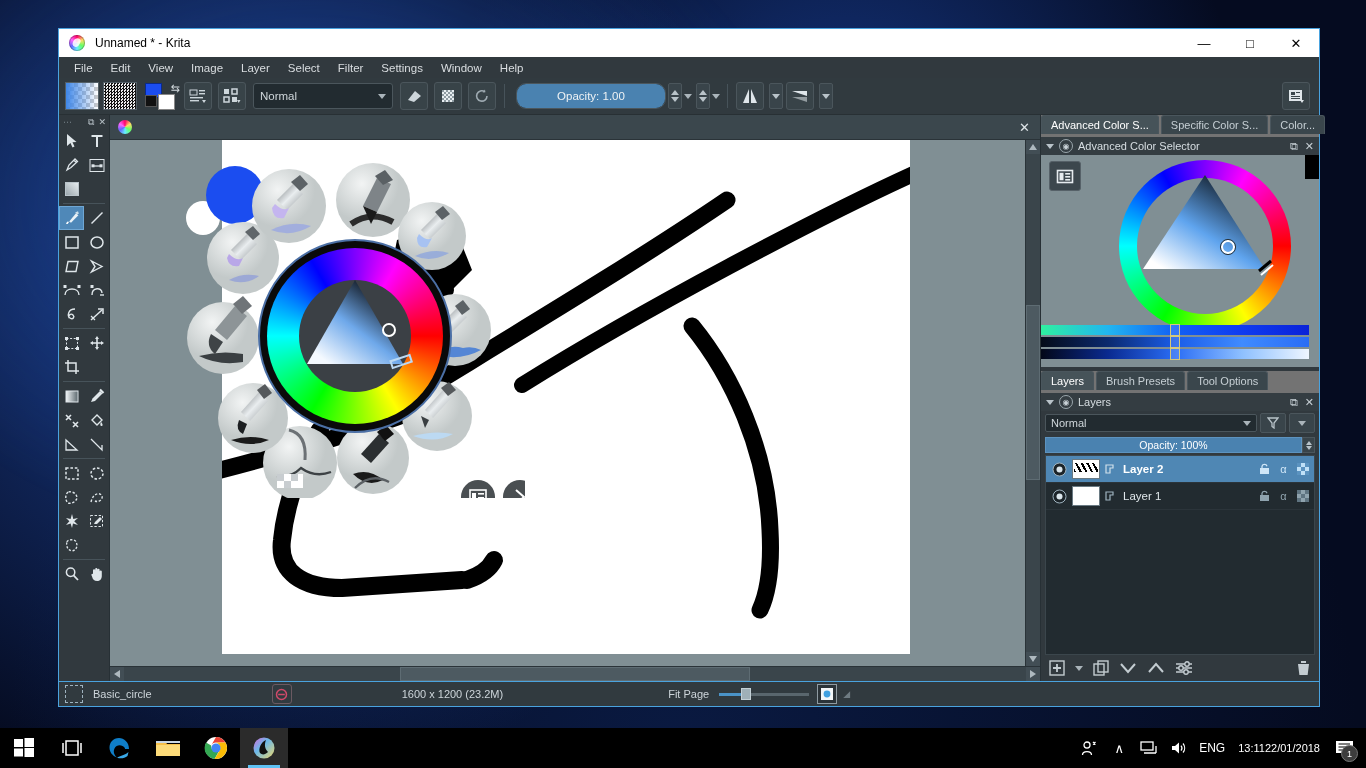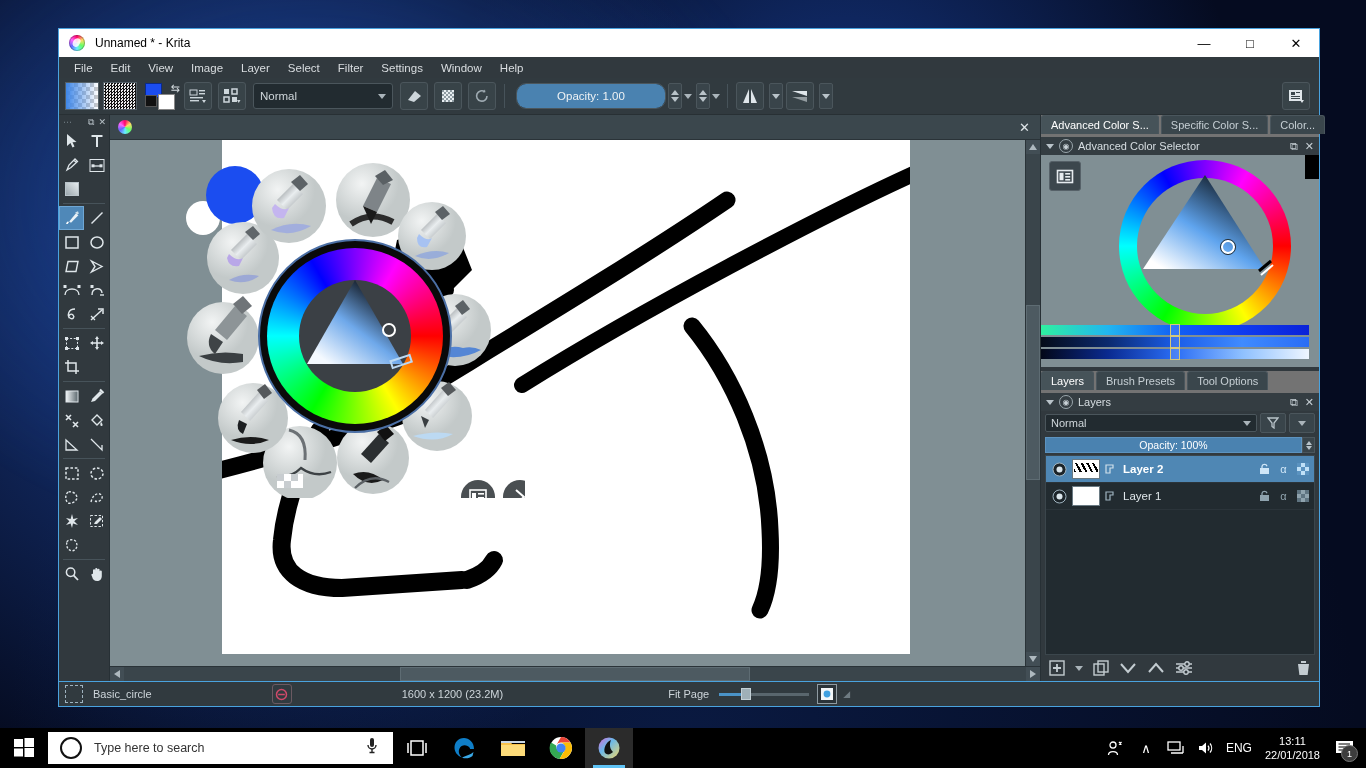--- a/index.html
+++ b/index.html
@@ -159,21 +159,21 @@
   #taskbar{position:absolute;left:0;bottom:0;width:1366px;height:40px;background:#000;display:flex;align-items:center;z-index:50;}
   .start{width:48px;height:40px;display:flex;align-items:center;justify-content:center;}
   .searchbox{width:345px;height:32px;background:#fff;display:flex;align-items:center;margin-left:0;}
   .searchbox .ring{width:18px;height:18px;border:2.5px solid #111;border-radius:50%;margin:0 12px;}
   .searchbox .ph{font-size:12.5px;color:#333;flex:1 1 auto;}
   .tb-ico{width:48px;height:40px;display:flex;align-items:center;justify-content:center;}
   .tb-ico.active{background:#2b2b2b;position:relative;}
   .tb-ico.active:after{content:"";position:absolute;left:8px;right:8px;bottom:0;height:3px;background:#5fc3f5;}
   .tray{margin-left:auto;display:flex;align-items:center;gap:0;padding-right:4px;color:#fff;}
   .tray-ico{width:30px;height:40px;display:flex;align-items:center;justify-content:center;color:#fff;font-size:13px;}
-  .clock{display:flex;flex-direction:column;align-items:center;justify-content:flex-start;color:#fff;font-size:11px;line-height:14px;padding:0 8px;}
+  .clock{display:flex;flex-direction:row;align-items:center;justify-content:flex-start;color:#fff;font-size:11px;line-height:14px;padding:0 8px;}
   .notif{width:34px;height:40px;display:flex;align-items:center;justify-content:center;position:relative;}
   .notif .badge{position:absolute;right:4px;bottom:6px;width:15px;height:15px;border-radius:50%;background:#3d3d3d;color:#fff;
     font-size:9px;display:flex;align-items:center;justify-content:center;border:1px solid #777;}
 </style>
 </head>
 <body>
 
 <div id="desktop"></div>
 
 <div id="krita-window">
@@ -949,31 +949,20 @@
 
 <div id="taskbar">
   <div class="start">
     <svg width="20" height="20" viewBox="0 0 20 20">
       <rect x="0" y="1" width="9" height="8" fill="#fff"></rect>
         <rect x="10.5" y="0" width="9.5" height="9" fill="#fff"></rect>
       <rect x="0" y="10.5" width="9" height="8" fill="#fff"></rect>
         <rect x="10.5" y="10" width="9.5" height="9" fill="#fff"></rect>
       </svg>
   </div>
-  <div class="searchbox">
-    <span class="ring"></span>
-    <span class="ph">Type here to search</span>
-    <span style="margin-right:14px;">
-      <svg width="14" height="18" viewBox="0 0 14 18">
-          <rect x="5" y="1" width="4" height="9" rx="2" fill="#222"></rect>
-          <path d="M3 8 a4 4 0 0 0 8 0" fill="none" stroke="#222" stroke-width="1.4"></path>
-          <path d="M7 12 V15 M4.5 15.5 H9.5" stroke="#222" stroke-width="1.4"></path>
-        </svg>
-    </span>
-  </div>
   <div class="tb-ico">
     <svg width="22" height="18" viewBox="0 0 22 18">
         <rect x="5" y="2" width="12" height="14" fill="none" stroke="#fff" stroke-width="1.5"></rect>
         <path d="M2 4 V14 M20 4 V14" stroke="#fff" stroke-width="1.5"></path>
       </svg>
   </div>
   <div class="tb-ico">
     <svg width="26" height="26" viewBox="0 0 26 26">
         <path d="M22 14 C22 7 17 3 12 3 C6 3 2.5 7.5 2.5 12.5 C2.5 17 5.5 21 10 22.5 C7 20 6 16.5 7.5 13.5 C9 10.5 12.5 9.5 15.5 11 C17.5 12 18 13 18 14 Z" fill="#0f7ec8"></path>
         <path d="M10 22.5 C13 24 17.5 23.5 20.5 21 L21.5 17 C19 19.5 14 20.5 10 22.5Z" fill="#3aa9e8"></path>

